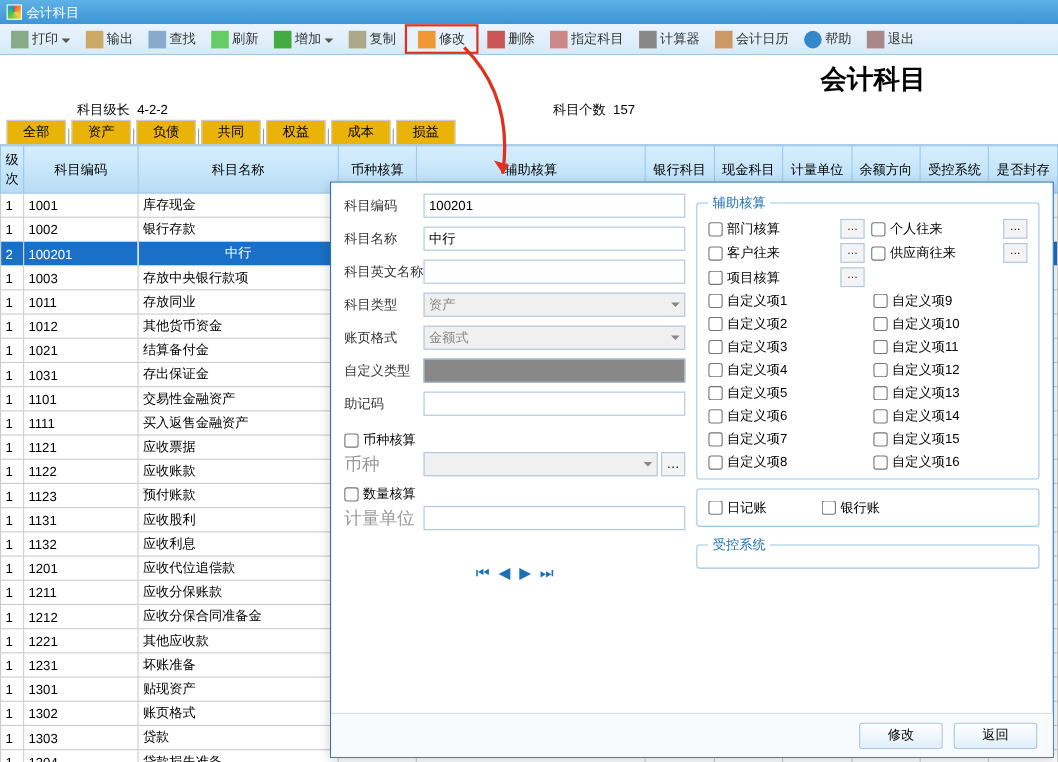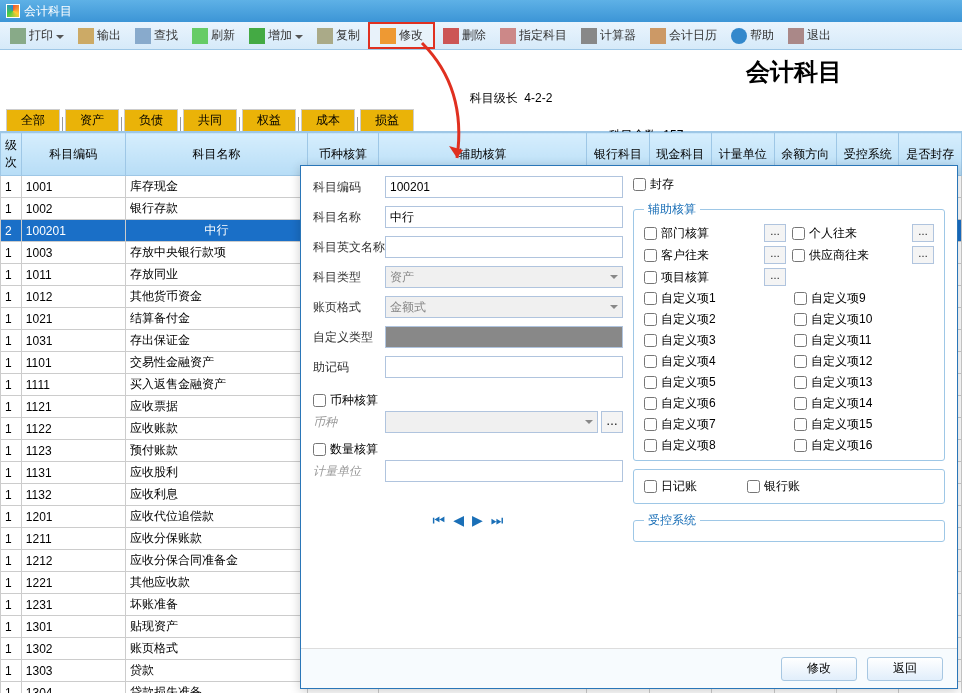--- a/index.html
+++ b/index.html
@@ -11,21 +11,21 @@
 
 .toolbar { background: linear-gradient(#eaf4fd,#d6eaf9); height: 28px; border-bottom: 1px solid #9ec7e6; display: flex; align-items: center; padding: 0 4px; gap: 2px; }
 .tbtn { display: inline-flex; align-items: center; gap: 3px; padding: 2px 5px; color: #333; cursor: pointer; border: 1px solid transparent; }
 .tbtn.highlighted { border: 2px solid #e03020; padding: 3px 10px; background: #e8f2fa; }
 .tbtn .icon { width: 16px; height: 16px; display: inline-block; }
 .dd { width: 8px; height: 8px; display:inline-block; border: 4px solid transparent; border-top-color: #555; transform: translateY(3px); }
 
 .header-row { display: flex; justify-content: flex-end; padding: 6px 120px 2px 0; }
 .big-title { font-size: 24px; font-weight: bold; color: #000; }
 
-.meta-row { display: flex; align-items: center; padding: 0 10px; height: 20px; gap: 20px; flex-direction: column; }
+.meta-row { display: flex; align-items: center; padding: 0 10px; height: 20px; gap: 20px; }
 .meta-row .ml { margin-left: 60px; }
 .meta-row .left2 { margin-left: 330px; }
 
 .tabs { display: flex; border-bottom: 1px solid #9ec7e6; height: 22px; align-items: flex-end; padding-left: 6px; }
 .tab { padding: 2px 14px; border: 1px solid #ccc; border-bottom: none; background: #eab308; margin-right: 2px; cursor: pointer; }
 .tab.sep { width: 1px; border:none; background:#999; padding:0; height:14px; }
 
 .table-wrap { position: relative; }
 table { border-collapse: collapse; width: 100%; table-layout: fixed; }
 th { background: linear-gradient(#d6eefd,#b7ddf6); border: 1px solid #9ec7e6; padding: 4px 2px; font-weight: normal; height: 28px; }
@@ -38,21 +38,21 @@
 .dlg-close { width: 16px; height: 16px; color:#fff; text-align:center; line-height:14px; cursor:pointer; }
 .dlg-body { flex: 1; padding: 10px 12px; display: flex; gap: 10px; overflow:hidden; }
 .dlg-left { width: 310px; }
 .dlg-right { flex: 1; }
 .frow { display: flex; align-items: center; margin-bottom: 8px; }
 .frow label { width: 72px; color: #333; }
 .frow input[type=text], .frow .select { height: 22px; border: 1px solid #b0c4de; padding: 0 4px; flex:1; background:#fff; }
 .frow .select { background:#f0f0f0; color:#888; display:flex; align-items:center; justify-content:space-between; }
 .frow .select .dd2 { border:4px solid transparent; border-top-color:#888; transform:translateY(2px); }
 .frow .ellipsis { width: 22px; height: 22px; border:1px solid #b0c4de; background:#f4f4f4; margin-left:3px; text-align:center; line-height:18px; cursor:pointer; }
-.sublabel { color:#999; font-size:12px; margin-left: 20px; margin-bottom:4px;font-style:italic; }
+.sublabel { color:#999; font-size:16px; margin-left: 20px; margin-bottom:4px; }
 .chk { display:inline-flex; align-items:center; gap:4px; }
 .chk input { width:13px; height:13px; }
 
 fieldset { border: 1px solid #9ec7e6; border-radius:3px; padding: 6px 10px; margin-bottom: 8px; }
 fieldset legend { color: #1a6fb7; padding: 0 4px; }
 .radio-row { display:flex; gap: 40px; padding: 2px 4px; }
 .aux-grid { display: grid; grid-template-columns: 1fr 22px 1fr 22px; gap: 4px 6px; }
 .aux-grid .chk { }
 .aux-grid .ebtn { width:22px; height:18px; border:1px solid #b0c4de; background:#f4f4f4; text-align:center; line-height:14px; cursor:pointer; font-size:10px; }
 .custom-grid { display:grid; grid-template-columns: 1fr 1fr; gap: 4px 10px; margin-top:4px; }
@@ -581,26 +581,20 @@
 
       <div class="nav-btns">
         <span>⏮</span>
         <span>◀</span>
         <span>▶</span>
         <span>⏭</span>
       </div>
     </div>
 
     <div class="dlg-right">
-      <div class="frow">
-          <span class="chk">
-            <input type="checkbox" style="">
-            <span>封存</span>
-          </span>
-        </div>
 
 
       <fieldset>
         <legend>辅助核算</legend>
         <div class="aux-grid" id="aux-grid">
             <span class="chk">
               <input type="checkbox" style="">
               <span>部门核算</span>
             </span>
             <span class="ebtn">…</span>

